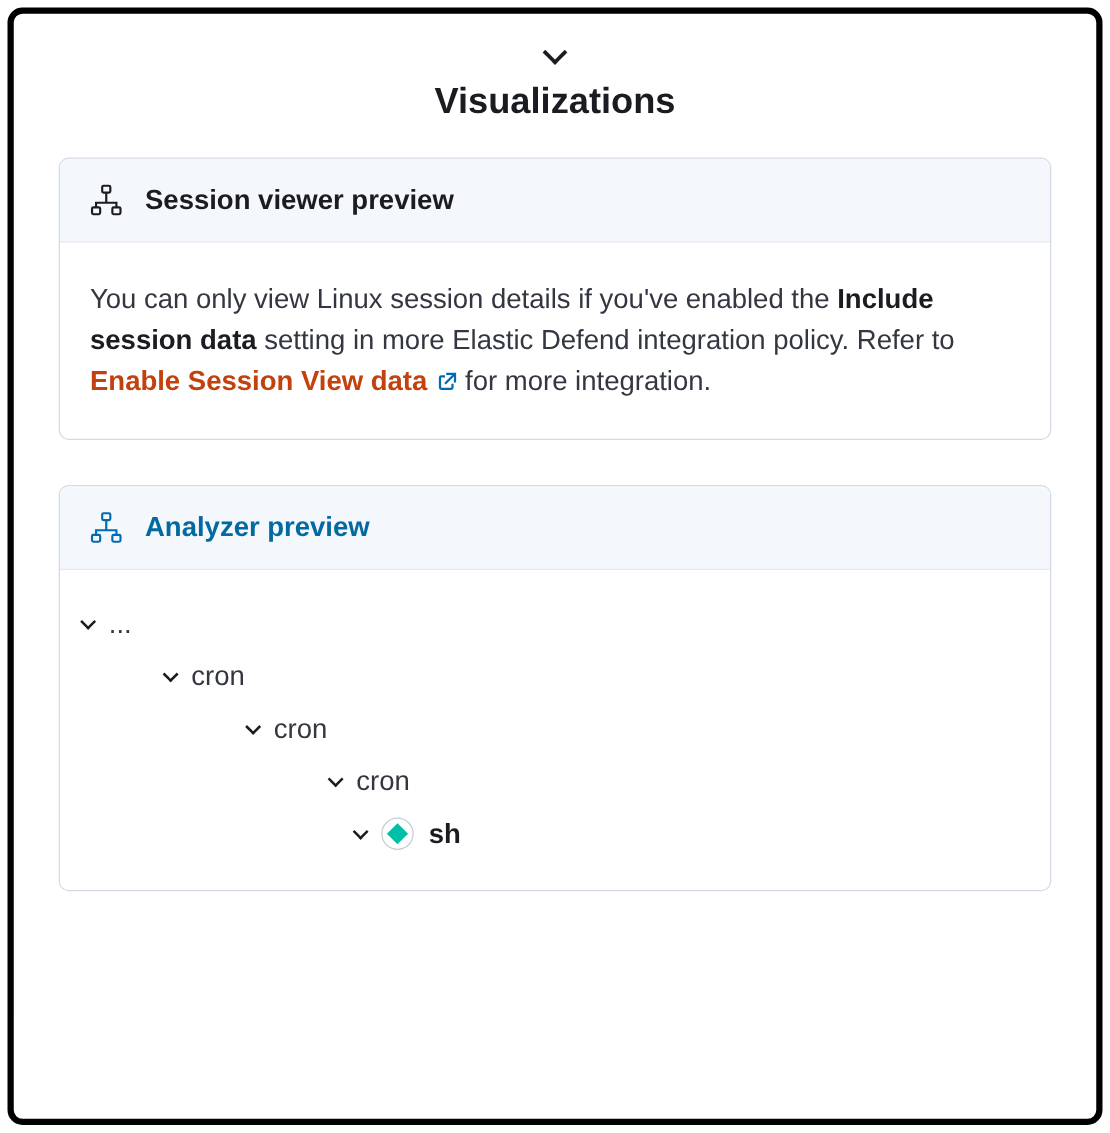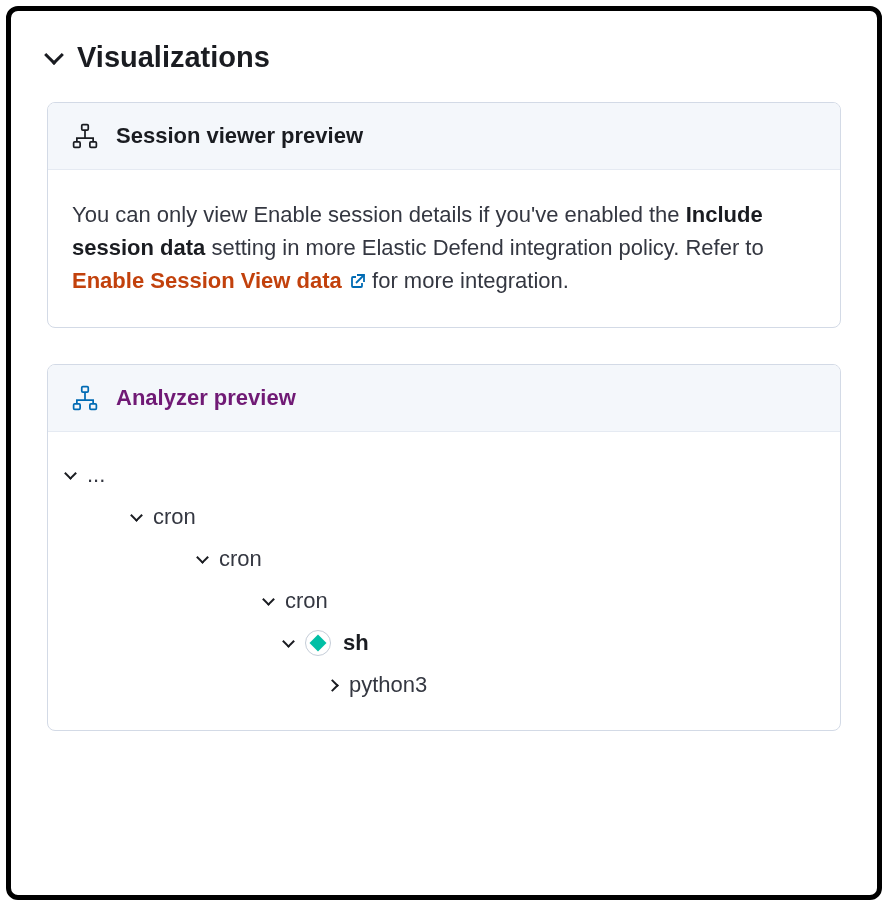--- a/index.html
+++ b/index.html
@@ -15,20 +15,21 @@
     border-radius: 12px;
     width: 100%;
     height: 100%;
     padding: 30px 36px;
   }
   .section-header {
     display: flex;
     align-items: center;
     gap: 16px;
     margin-bottom: 28px;
+    flex-direction: column;
   }
   .chevron {
     display: inline-block;
     width: 14px;
     height: 14px;
     border-right: 3px solid #1a1c21;
     border-bottom: 3px solid #1a1c21;
     transform: rotate(45deg);
     margin-top: -6px;
   }
@@ -63,21 +64,21 @@
     margin-bottom: 36px;
     overflow: hidden;
   }
   .panel-header {
     background: #f4f7fb;
     padding: 20px 24px;
     display: flex;
     gap: 18px;
     border-bottom: 1px solid #e5eaf2;
   }
-  .panel-header.linked .panel-title { color: #701a75; }
+  .panel-header.linked .panel-title { color: #0369a1; }
   .panel-header.linked svg.tree-icon { stroke: #006bb4; }
   .panel-title {
     font-size: 22px;
     font-weight: 700;
     color: #1a1c21;
   }
   .tree-icon {
     width: 26px;
     height: 26px;
     flex-shrink: 0;
@@ -149,21 +150,21 @@
     <div class="panel-header">
       <svg class="tree-icon" viewBox="0 0 24 24">
         <rect x="9" y="1.5" width="6" height="5" rx="1"></rect>
         <rect x="1.5" y="17.5" width="6" height="5" rx="1"></rect>
         <rect x="16.5" y="17.5" width="6" height="5" rx="1"></rect>
         <path d="M12 6.5 V12 M4.5 17.5 V14 H19.5 V17.5 M12 12 V14"></path>
       </svg>
       <span class="panel-title">Session viewer preview</span>
     </div>
     <div class="panel-body">
-      <span>You can only view Enable session details if you've enabled the </span><strong>Include session data</strong><span> setting in more Elastic Defend integration policy. Refer to </span><a href="#" class="link"><span>Enable Session View data</span>
+      <span>You can only view Linux session details if you've enabled the </span><strong>Include session data</strong><span> setting in more Elastic Defend integration policy. Refer to </span><a href="#" class="link"><span>Enable Session View data</span>
         <svg class="ext-icon" viewBox="0 0 16 16" fill="none" stroke="#006bb4" stroke-width="1.8">
           <path d="M7 2 H14 V9"></path>
           <path d="M14 2 L6 10"></path>
           <path d="M12 10 V13 A1 1 0 0 1 11 14 H3 A1 1 0 0 1 2 13 V5 A1 1 0 0 1 3 4 H6"></path>
         </svg></a><span> for more integration.</span>
     </div>
   </div>
 
   <div class="panel">
     <div class="panel-header linked">
@@ -193,20 +194,16 @@
           <span class="chevron-sm"></span>
           <span>cron</span>
         </div>
         <div class="tree-row indent-4">
           <span class="chevron-sm"></span>
           <span class="badge">
             <span class="diamond"></span>
           </span>
           <span class="bold-label">sh</span>
         </div>
-        <div class="tree-row indent-5">
-          <span class="chevron-right-sm"></span>
-          <span>python3</span>
-        </div>
       </div>
   </div>
 
 </div>
 
 </body></html>

